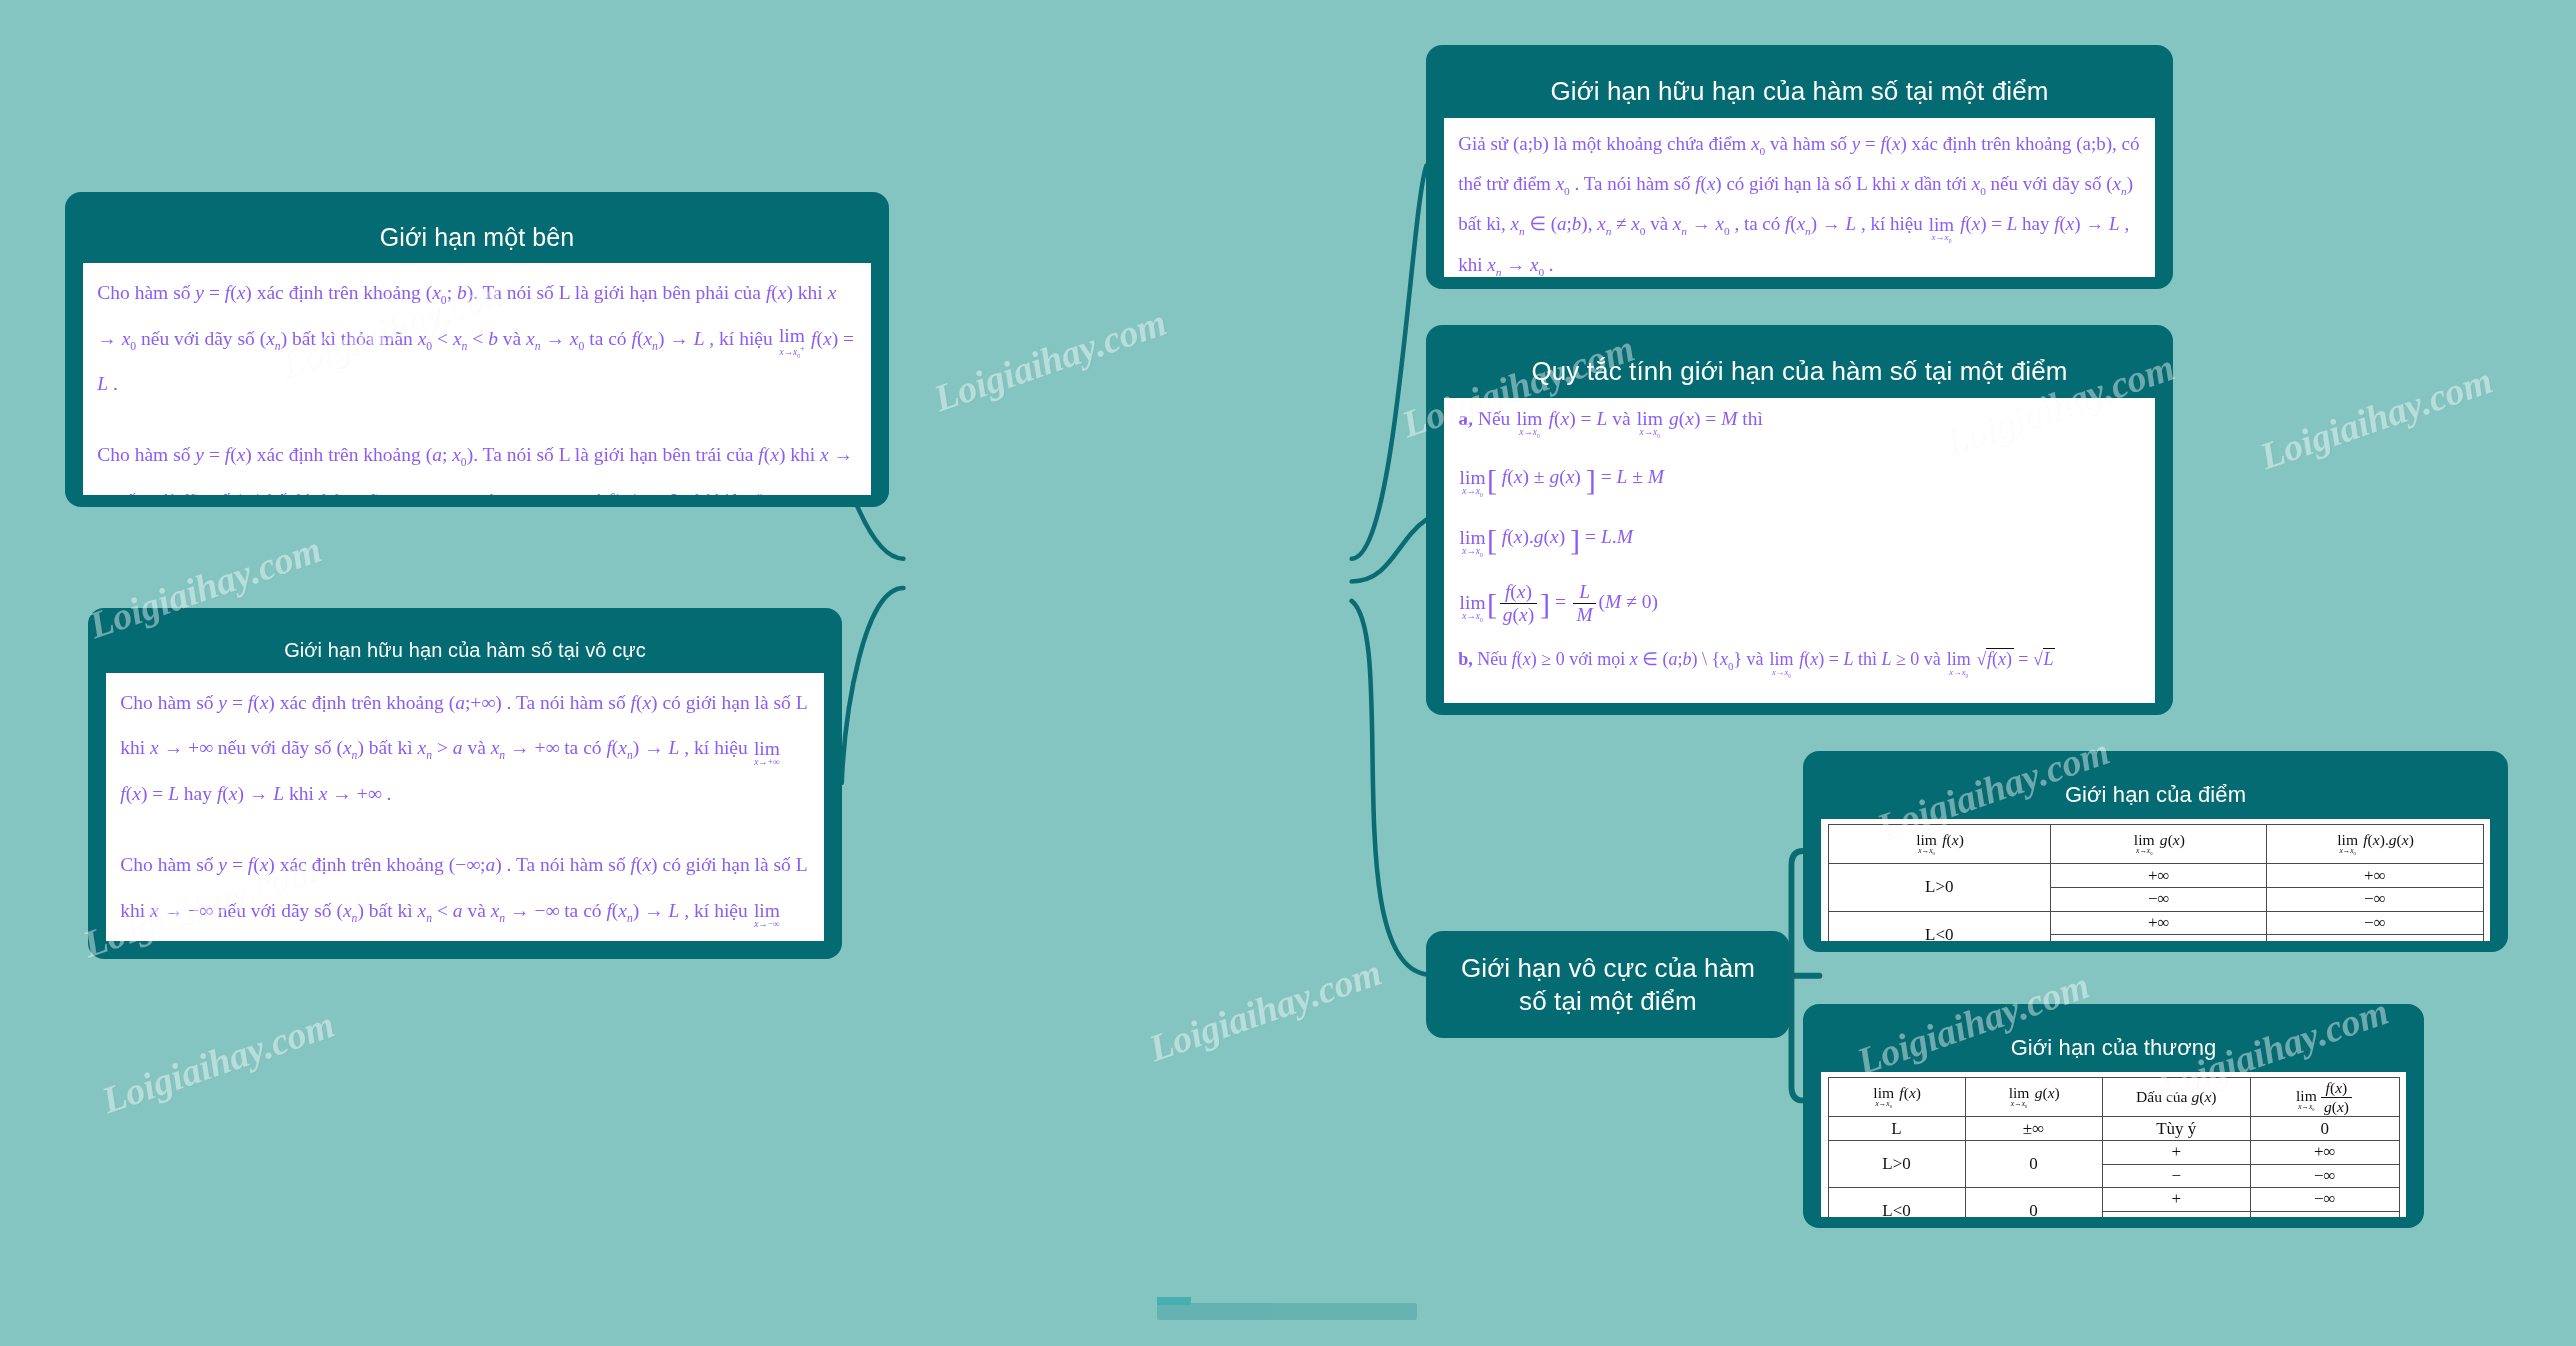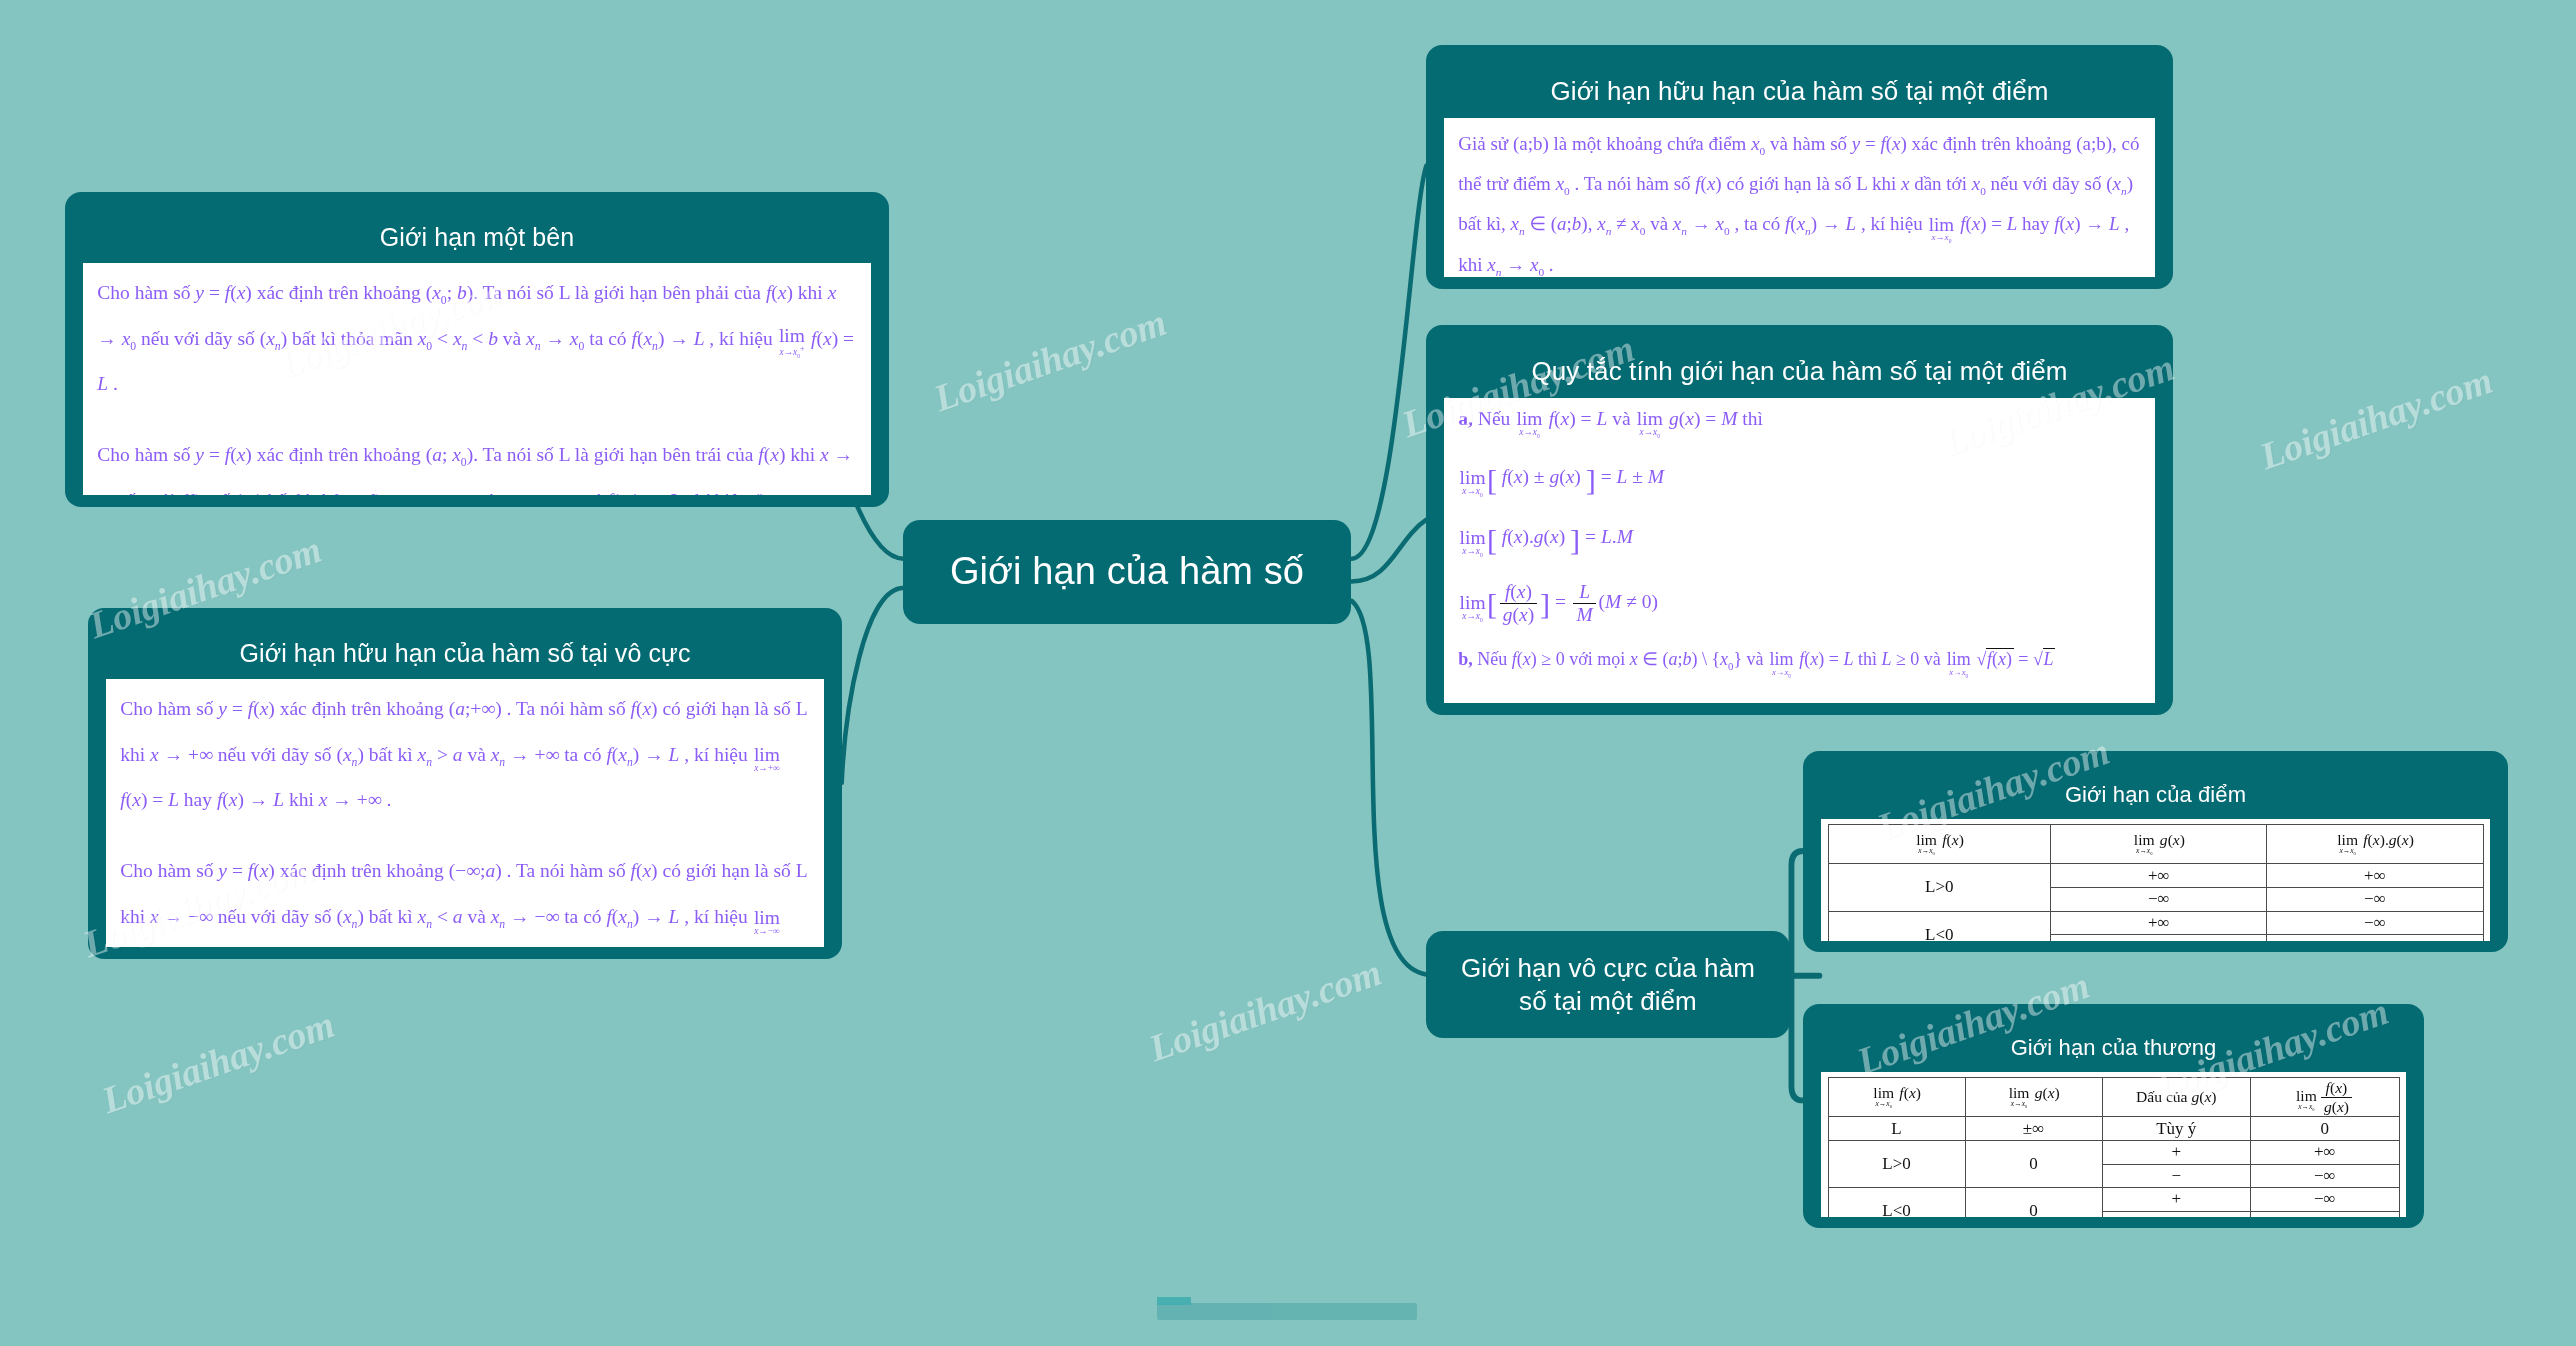--- a/index.html
+++ b/index.html
@@ -51,21 +51,21 @@
   .boxed{padding:18px;border-radius:16px;}
   .boxed .node-title{padding:11.7px 6.5px 10.4px;}
 
   #n-onesided{left:65px;top:192px;width:824px;height:315px;}
   #n-onesided .node-title{font-size:25px;}
   #n-atpoint{left:1426px;top:45px;width:747px;height:244px;}
   #n-atpoint .node-title{font-size:26px;}
   #n-rules{left:1426px;top:325px;width:747px;height:390px;}
   #n-rules .node-title{font-size:26px;}
   #n-atinf{left:88px;top:608px;width:754px;height:351px;}
-  #n-atinf .node-title{font-size:25px;}
+  #n-atinf .node-title{font-size:20px;}
   #n-prod{left:1803px;top:751px;width:705px;height:201px;}
   #n-prod .node-title{font-size:22px;}
   #n-quot{left:1803px;top:1004px;width:621px;height:224px;}
   #n-quot .node-title{font-size:22px;}
 
   
   .mathbody{
     font-family:"Liberation Serif", serif;
     color:#8b5cf6;
     font-size:19.5px;
@@ -143,23 +143,20 @@
 
       <path d="M2080,925 C2150,980 2060,1480 2195,1500"></path>
     </g>
 
     <g fill="none" stroke="#0a6b72" stroke-width="9" stroke-linecap="round">
       <path d="M2755,1502 L2800,1502"></path>
       <path d="M2800,1310 L2775,1310 Q2757,1310 2757,1332 L2757,1672 Q2757,1694 2775,1694 L2800,1694"></path>
     </g>
   </svg>
 
-  <div class="node" id="central">
-    <div class="node-title">Giới hạn của hàm số</div>
-  </div>
 
   <div class="node boxed" id="n-onesided">
     <div class="node-title">Giới hạn một bên</div>
     <div class="panel" style="height:calc(100% - 47px);">
       <div class="mathbody">
         <p>Cho hàm số <i class="v">y</i> = <i class="v">f</i>(<i class="v">x</i>) xác định trên khoảng (<i class="v">x</i><sub>0</sub>; <i class="v">b</i>). Ta nói số L là giới hạn bên phải
         của <i class="v">f</i>(<i class="v">x</i>) khi <i class="v">x</i> → <i class="v">x</i><sub>0</sub> nếu với dãy số (<i class="v">x<sub>n</sub></i>) bất kì thỏa mãn <i class="v">x</i><sub>0</sub> &lt; <i class="v">x<sub>n</sub></i> &lt; <i class="v">b</i> và <i class="v">x<sub>n</sub></i> → <i class="v">x</i><sub>0</sub> ta có
         <i class="v">f</i>(<i class="v">x<sub>n</sub></i>) → <i class="v">L</i> , kí hiệu <span class="lim"><span class="top">lim</span><span class="bot"><i class="v">x</i>→<i class="v">x</i><sub>0</sub><sup>+</sup></span></span> <i class="v">f</i>(<i class="v">x</i>) = <i class="v">L</i> .</p>
         <p style="height:17px;"></p>
         <p>Cho hàm số <i class="v">y</i> = <i class="v">f</i>(<i class="v">x</i>) xác định trên khoảng (<i class="v">a</i>; <i class="v">x</i><sub>0</sub>). Ta nói số L là giới hạn bên trái

